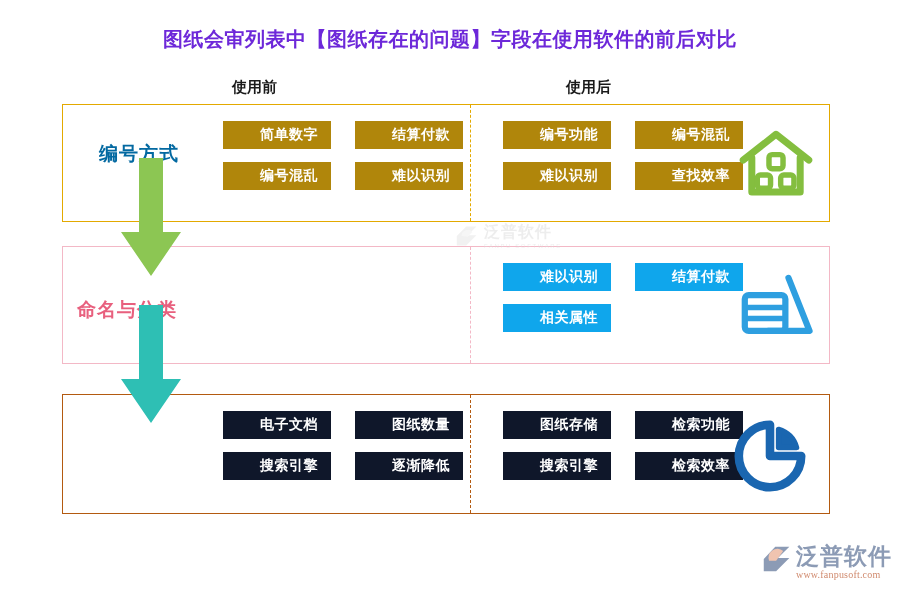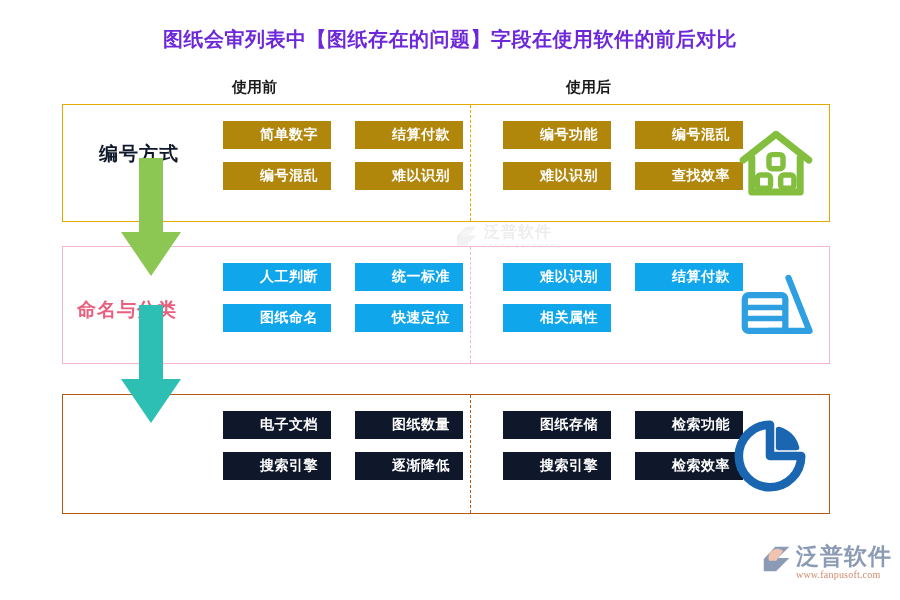--- a/index.html
+++ b/index.html
@@ -62,21 +62,21 @@
   #sec-3 .split { border-left-color: #B35A10; }
 
   
   .row-label {
     position: absolute;
     font-size: 19px;
     font-weight: bold;
     white-space: nowrap;
     letter-spacing: 1px;
   }
-  #label-1 { left: 36px; top: 36px;  color: #0f172a; text-shadow: 0 1px 0 #ffffff; }
+  #label-1 { left: 36px; top: 36px;  color: #0369a1; text-shadow: 0 1px 0 #ffffff; }
   #label-2 { left: 14px; top: 50px;  color: #E8607E; }
   #label-3 { left: 14px; top: 68px;  color: #2E5FB0; }
 
   
   .tags {
     position: absolute;
     top: 16px;
     display: grid;
     grid-template-columns: 108px 108px;
     grid-auto-rows: 28px;
@@ -192,26 +192,20 @@
       <rect x="41" y="38" width="18" height="18" rx="4" fill="none" stroke="#84BE3F" stroke-width="7"></rect>
       <rect x="26" y="64" width="17" height="17" rx="4" fill="none" stroke="#84BE3F" stroke-width="7"></rect>
       <rect x="56" y="64" width="17" height="17" rx="4" fill="none" stroke="#84BE3F" stroke-width="7"></rect>
     </svg>
   </div>
 
   <div class="section" id="sec-2">
     <div class="split"></div>
     <div class="row-label" id="label-2">命名与分类</div>
 
-    <div class="tags left">
-      <div class="tag t-cyan">人工判断</div>
-      <div class="tag t-cyan">统一标准</div>
-      <div class="tag t-cyan">图纸命名</div>
-      <div class="tag t-cyan">快速定位</div>
-    </div>
 
     <div class="tags right">
       <div class="tag t-cyan">难以识别</div>
       <div class="tag t-cyan">结算付款</div>
       <div class="tag t-cyan">相关属性</div>
     </div>
 
     <svg class="corner-icon" viewBox="0 0 100 100">
       <path d="M66 14 L93 82 L40 82" fill="none" stroke="#2E9FE0" stroke-width="8" stroke-linecap="round" stroke-linejoin="round"></path>
       <rect x="10" y="36" width="52" height="46" rx="5" fill="none" stroke="#2E9FE0" stroke-width="8"></rect>

